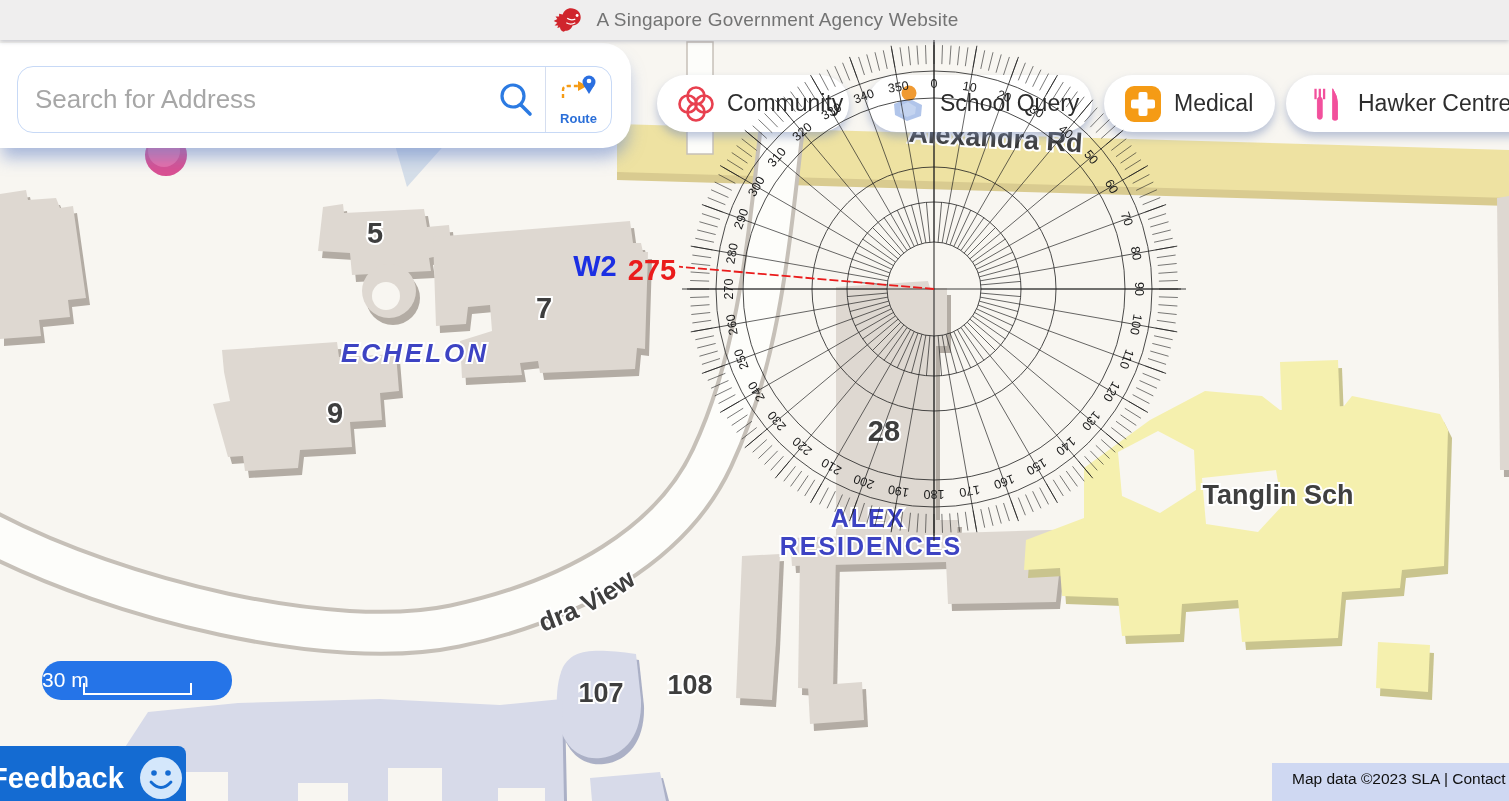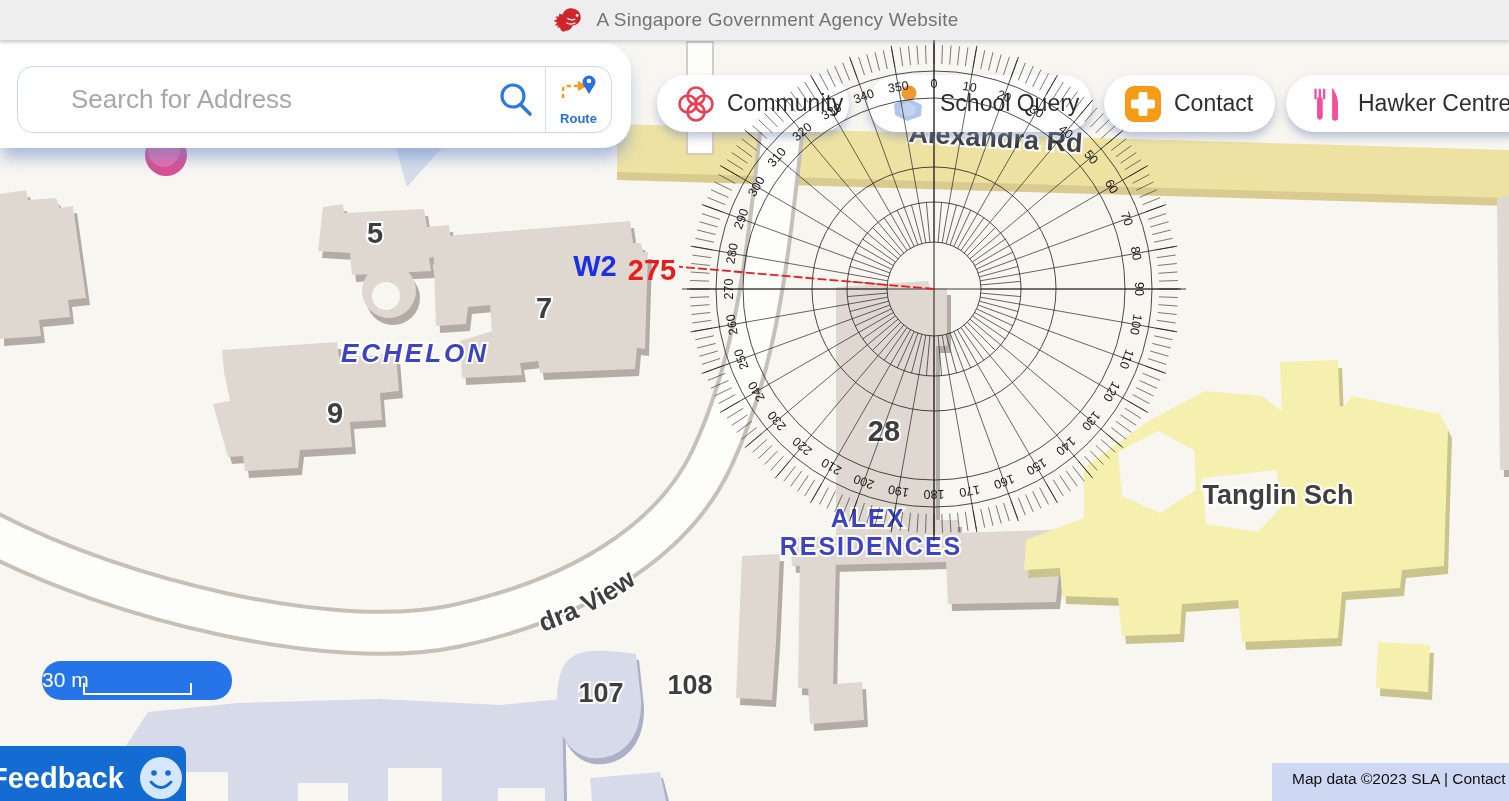--- a/index.html
+++ b/index.html
@@ -15,21 +15,21 @@
   #banner { position:absolute; left:0; top:0; width:1509px; height:40px; background:#efeeee;
             z-index:10; display:flex; align-items:center; justify-content:center; gap:10px;
             box-shadow:0 2px 4px rgba(90,100,130,.3); }
   #banner .title { font-size:19px; color:#737373; letter-spacing:.2px; }
 
   
   #search-panel { position:absolute; left:0; top:43px; width:631px; height:105px; background:#fff;
                   border-radius:0 28px 28px 0; z-index:6;
                   box-shadow:0 12px 16px -2px rgba(105,135,200,.55); }
   #search-box { position:absolute; left:17px; top:23px; width:595px; height:67px; background:#fff;
-                border:1.5px solid #c7d9f6; border-radius:16px; display:flex; align-items:center;padding-left:36px; }
+                border:1.5px solid #c7d9f6; border-radius:16px; display:flex; align-items:center; }
   #search-input { flex:1; border:none; outline:none; font-size:26px; color:#333; padding-left:17px;
                   font-family:"Liberation Sans",sans-serif; background:transparent; }
   #search-input::placeholder { color:#a7a7a7; }
   #search-btn { width:58px; height:100%; display:flex; align-items:center; justify-content:center; cursor:pointer; }
   #route-btn { width:66px; height:100%; display:flex; flex-direction:column; align-items:center;
                justify-content:center; border-left:1.5px solid #d5def0; cursor:pointer; }
   #route-btn .route-label { font-size:13px; font-weight:bold; color:#2b6fd8; margin-top:9px; }
 
   
   .poi-btn { position:absolute; top:75px; height:57px; background:#fff; border-radius:29px; z-index:5;
@@ -233,21 +233,21 @@
 </div>
 
 <div class="poi-btn" id="btn-medical">
   <span class="icon">
     <svg width="38" height="38" viewBox="0 0 38 38">
       <rect x="1" y="1" width="36" height="36" rx="9" fill="#f59b15"></rect>
       <rect x="14.5" y="7" width="9" height="24" rx="2" fill="#fff"></rect>
       <rect x="7" y="14.5" width="24" height="9" rx="2" fill="#fff"></rect>
     </svg>
   </span>
-  <span class="label">Contact</span>
+  <span class="label">Medical</span>
 </div>
 
 <div class="poi-btn" id="btn-hawker">
   <span class="icon">
     <svg width="42" height="38" viewBox="0 0 42 38">
       <g stroke="#f2509c" fill="#f2509c">
         <line x1="10" y1="3" x2="10" y2="14" stroke-width="2.4"></line>
         <line x1="14.5" y1="3" x2="14.5" y2="14" stroke-width="2.4"></line>
         <line x1="19" y1="3" x2="19" y2="14" stroke-width="2.4"></line>
         <rect x="12" y="12" width="5" height="23" rx="2.4"></rect>

